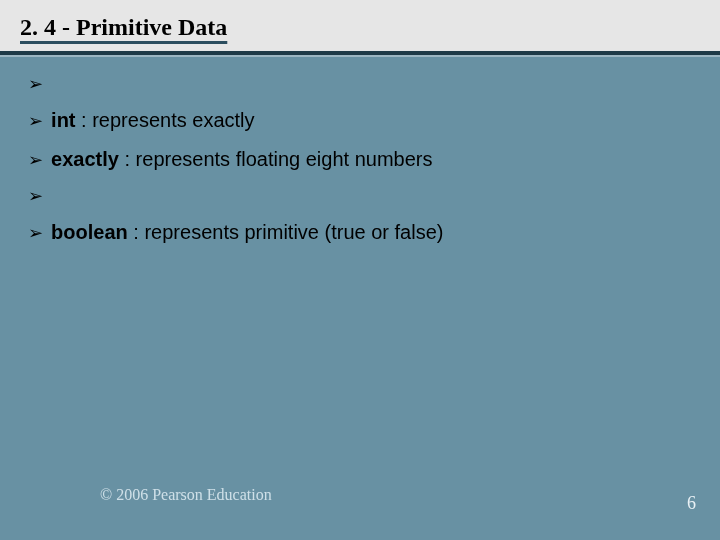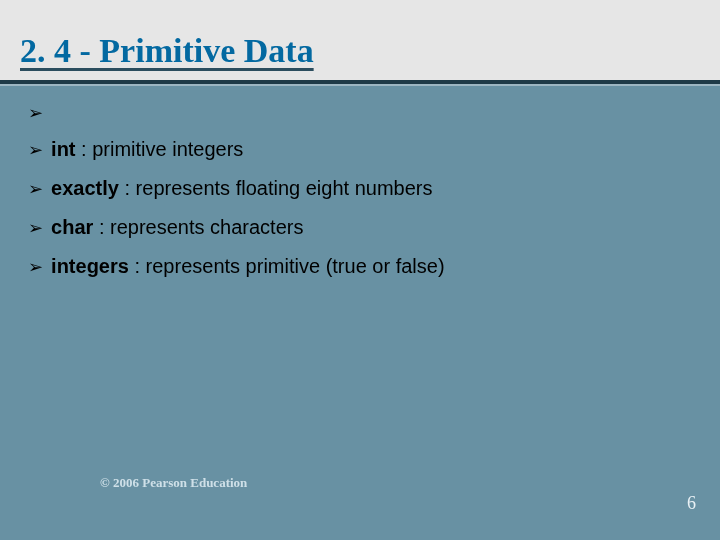--- a/index.html
+++ b/index.html
@@ -8,28 +8,27 @@
     background: #6891a3;
     font-family: Arial, Helvetica, sans-serif;
     position: relative;
   }
   .header-band {
     background: #e6e6e6;
     padding: 14px 20px 10px 20px;
   }
   .title {
     font-family: "Times New Roman", Times, serif;
-    font-size: 34px;
+    font-size: 24px;
     font-weight: bold;
-    color: #0369a1;
+    color: #000000;
     text-decoration: underline;
     text-decoration-color: #2b4d5e;
     text-decoration-thickness: 3px;
     text-underline-offset: 6px;
-    margin-top: 18px;
   }
   .rule-dark {
     height: 4px;
     background: #1f3a47;
   }
   .rule-light {
     height: 2px;
     background: #9db6c2;
   }
   .content {
@@ -50,25 +49,24 @@
     font-family: Arial, sans-serif;
   }
   .code {
     font-family: Liberation Sans, sans-serif;
     font-weight: bold;
   }
   .desc { font-weight: normal; }
   .footer-left {
     position: absolute;
     left: 100px;
-    bottom: 49px;
+    bottom: 36px;
     font-family: "Times New Roman", Times, serif;
-    font-size: 13px;
+    font-size: 16px;
     color: #cfe0e8;
-    font-weight: bold;
   }
   .footer-right {
     position: absolute;
     right: 24px;
     bottom: 26px;
     font-family: "Times New Roman", Times, serif;
     font-size: 18px;
     color: #e9f1f5;
   }
 </style>
@@ -83,41 +81,38 @@
 
 <div class="content">
 
   <div class="bullet-row">
     <span class="chev">➢</span>
   </div>
 
   <div class="bullet-row">
     <span class="chev">➢</span>
     <span>
-      <span class="code">int </span><span class="desc"> : primitive integers</span>
+      <span class="code">int </span><span class="desc"> : represents exactly</span>
     </span>
   </div>
 
   <div class="bullet-row">
     <span class="chev">➢</span>
     <span>
       <span class="code">exactly</span><span class="desc"> : represents floating eight numbers</span>
     </span>
   </div>
 
   <div class="bullet-row">
     <span class="chev">➢</span>
-    <span>
-      <span class="code">char </span><span class="desc"> : represents characters</span>
-    </span>
   </div>
 
   <div class="bullet-row">
     <span class="chev">➢</span>
     <span>
-      <span class="code">integers </span><span class="desc"> : represents primitive (true or false)</span>
+      <span class="code">boolean </span><span class="desc"> : represents primitive (true or false)</span>
     </span>
   </div>
 
 </div>
 
 <div class="footer-left">© 2006 Pearson Education</div>
 <div class="footer-right">6</div>
 
 </body></html>

